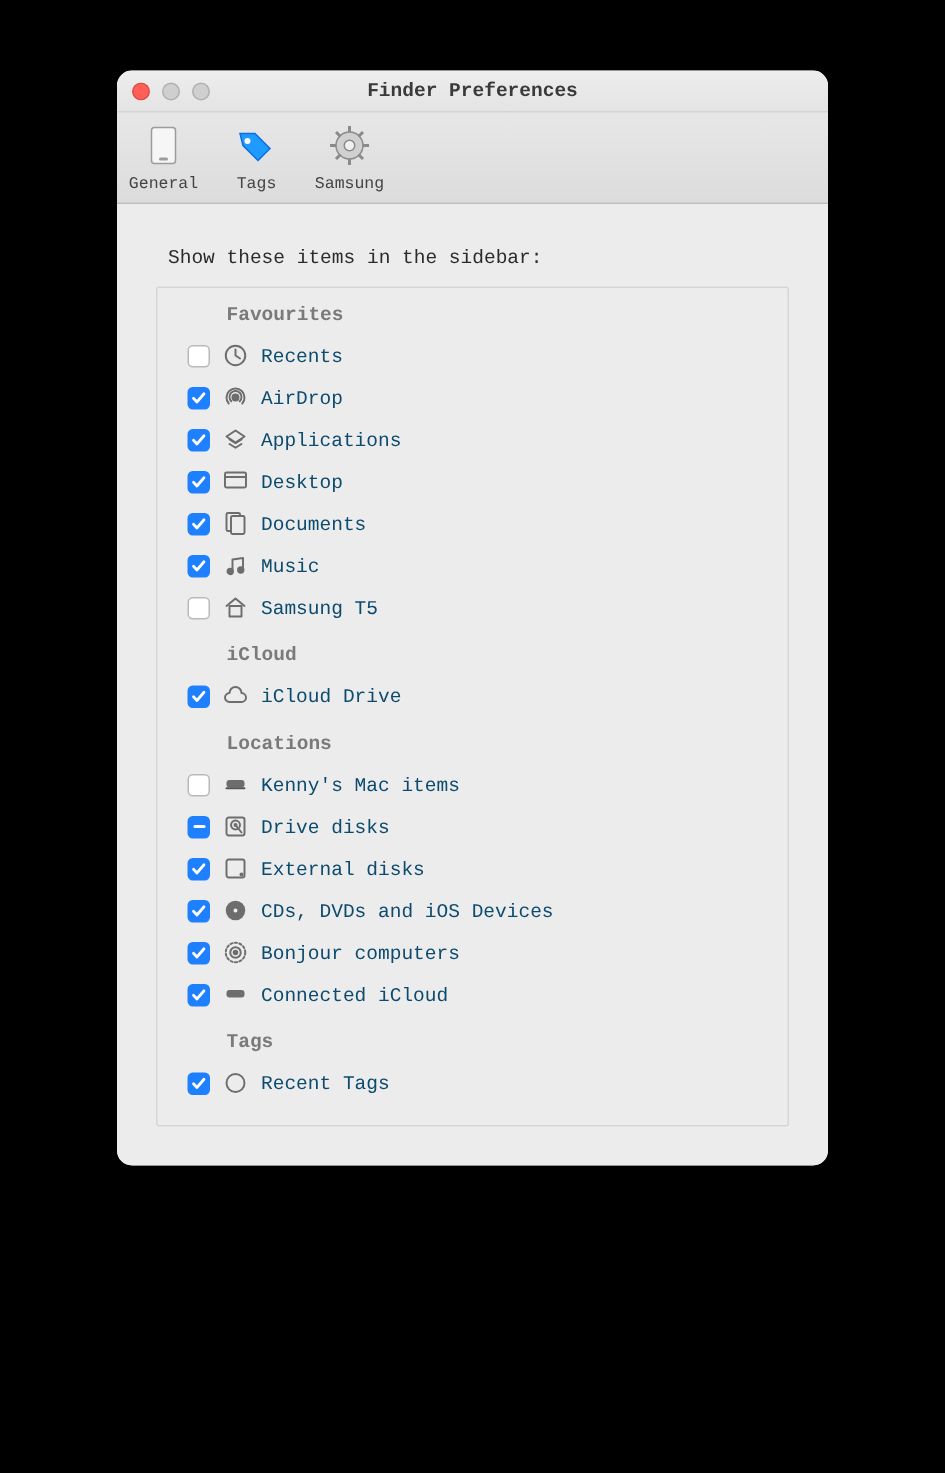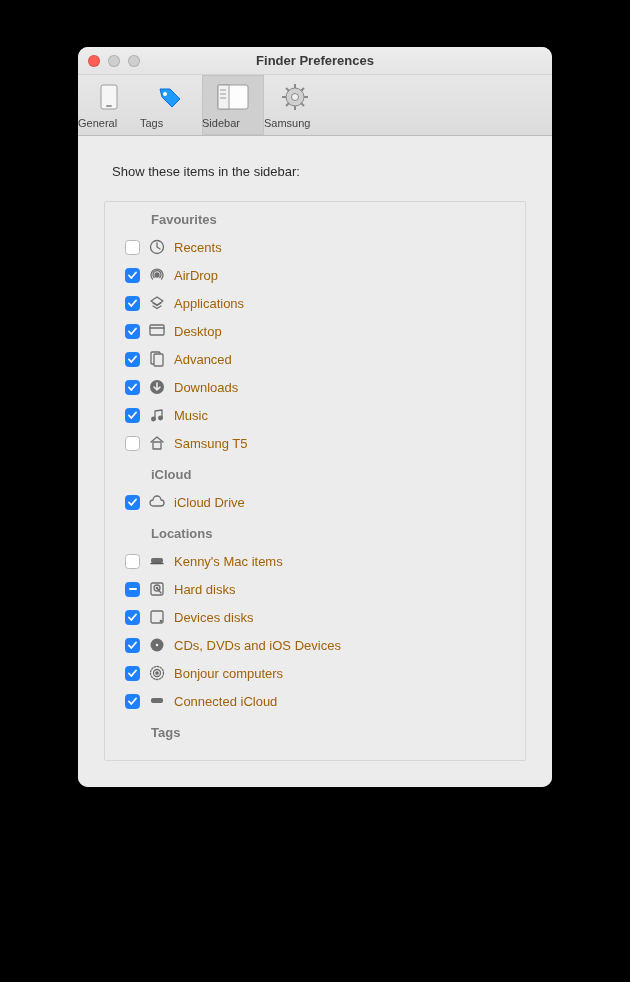--- a/index.html
+++ b/index.html
@@ -12,20 +12,21 @@
     position: relative;
   }
   .window {
     position: absolute;
     left: 78px; top: 47px;
     width: 474px;
     background: #ececec;
     border-radius: 10px;
     box-shadow: 0 20px 50px rgba(0,0,0,0.6), 0 0 0 1px rgba(0,0,0,0.25);
     overflow: hidden;
+    font-family: Liberation Mono, monospace;
   }
   .titlebar {
     position: relative;
     height: 28px;
     background: linear-gradient(#ededed,#e4e4e4);
     border-bottom: 1px solid #d4d4d4;
     text-align: center;
     line-height: 28px;
     font-size: 13px;
     font-weight: 600;
@@ -36,42 +37,42 @@
   .dot.red { background: #ff5f57; }
   .dot.grey { background: #cfcfcf; }
   .toolbar {
     display: flex;
     background: linear-gradient(#e7e7e7,#dcdcdc);
     border-bottom: 1px solid #bcbcbc;
     padding: 0;
   }
   .toolbar-item {
     width: 62px;
-    text-align: left;
+    text-align: center;
     padding: 6px 0 6px 0;
     font-size: 11px;
     color: #444;
   }
   .toolbar-item.selected {
     background: #cfcfcf;
     box-shadow: inset 0 0 0 1px rgba(0,0,0,0.05);
   }
   .toolbar-icon {
     width: 32px; height: 32px;
     margin: 0 auto 4px auto;
     display: flex; align-items:center; justify-content:center;
   }
   .content {
     padding: 20px 26px 26px 26px;
     background: #ececec;
   }
   .heading {
     font-size: 13px;
     color: #2b2b2b;
-    margin: 8px 0 22px 8px;
+    margin: 8px 0 12px 8px;
   }
   .panel {
     border: 1px solid #d6d6d6;
     background: #ececec;
     border-radius: 2px;
     padding: 8px 10px 14px 10px;
   }
   .section-hdr {
     font-size: 13px;
     font-weight: 600;
@@ -108,21 +109,21 @@
     width: 8px; height: 2.5px; background: #fff; border-radius: 1px;
   }
   .item-icon {
     width: 18px; height: 18px;
     display:flex; align-items:center; justify-content:center;
     color: #6d6d6d;
     flex-shrink:0;
   }
   .item-label {
     font-size: 13px;
-    color: #a16207;
+    color: #0c4a6e;
   }
 </style>
 </head>
 <body>
 
 <div class="window">
   <div class="titlebar">
     <div class="traffic">
       <div class="dot red"></div>
       <div class="dot grey"></div>
@@ -142,32 +143,20 @@
       <div>General</div>
     </div>
     <div class="toolbar-item">
       <div class="toolbar-icon">
         <svg width="30" height="28" viewBox="0 0 30 28">
             <path d="M4 6 L14 6 L24 16 L16 24 L6 14 Z" fill="#1f9aff" stroke="#0b6fe0"></path>
             <circle cx="9" cy="11" r="2" fill="#fff"></circle>
           </svg>
       </div>
       <div>Tags</div>
-    </div>
-    <div class="toolbar-item selected">
-      <div class="toolbar-icon">
-        <svg width="32" height="26" viewBox="0 0 32 26">
-            <rect x="1" y="1" width="30" height="24" rx="2" fill="#fdfdfd" stroke="#9a9a9a"></rect>
-            <rect x="1" y="1" width="11" height="24" fill="#f2f2f2" stroke="#9a9a9a"></rect>
-            <line x1="3" y1="6" x2="9" y2="6" stroke="#9a9a9a"></line>
-            <line x1="3" y1="10" x2="9" y2="10" stroke="#9a9a9a"></line>
-            <line x1="3" y1="14" x2="9" y2="14" stroke="#9a9a9a"></line>
-          </svg>
-      </div>
-      <div>Sidebar</div>
     </div>
     <div class="toolbar-item">
       <div class="toolbar-icon">
         <svg width="30" height="30" viewBox="0 0 30 30">
             <circle cx="15" cy="15" r="9" fill="#d0d0d0" stroke="#8a8a8a"></circle>
             <circle cx="15" cy="15" r="3.5" fill="#f0f0f0" stroke="#8a8a8a"></circle>
             <g stroke="#8a8a8a" stroke-width="2">
               <line x1="15" y1="2" x2="15" y2="6"></line>
               <line x1="15" y1="24" x2="15" y2="28"></line>
               <line x1="2" y1="15" x2="6" y2="15"></line>
@@ -248,35 +237,21 @@
               <svg width="11" height="11" viewBox="0 0 11 11">
                 <path d="M2 5.5 L4.3 8 L9 2.5" stroke="#fff" stroke-width="1.8" fill="none" stroke-linecap="round" stroke-linejoin="round"></path>
               </svg>
             </div>
             <div class="item-icon">
               <svg width="18" height="18" viewBox="0 0 18 18" fill="none" stroke="#6d6d6d" stroke-width="1.3" stroke-linecap="round" stroke-linejoin="round">
                 <rect x="3" y="2" width="9" height="12" rx="1"></rect>
                 <rect x="6" y="4" width="9" height="12" rx="1" fill="#ececec"></rect>
               </svg>
             </div>
-            <span class="item-label">Advanced</span>
-          </div>
-          <div class="row">
-            <div class="cb checked">
-              <svg width="11" height="11" viewBox="0 0 11 11">
-                <path d="M2 5.5 L4.3 8 L9 2.5" stroke="#fff" stroke-width="1.8" fill="none" stroke-linecap="round" stroke-linejoin="round"></path>
-              </svg>
-            </div>
-            <div class="item-icon">
-              <svg width="18" height="18" viewBox="0 0 18 18" fill="none" stroke="#6d6d6d" stroke-width="1.3" stroke-linecap="round" stroke-linejoin="round">
-                <circle cx="9" cy="9" r="7" fill="#6d6d6d" stroke="none"></circle>
-                <path d="M9 5 V12 M6 9 L9 12 L12 9" stroke="#ececec" stroke-width="1.6"></path>
-              </svg>
-            </div>
-            <span class="item-label">Downloads</span>
+            <span class="item-label">Documents</span>
           </div>
           <div class="row">
             <div class="cb checked">
               <svg width="11" height="11" viewBox="0 0 11 11">
                 <path d="M2 5.5 L4.3 8 L9 2.5" stroke="#fff" stroke-width="1.8" fill="none" stroke-linecap="round" stroke-linejoin="round"></path>
               </svg>
             </div>
             <div class="item-icon">
               <svg width="18" height="18" viewBox="0 0 18 18" fill="none" stroke="#6d6d6d" stroke-width="1.3" stroke-linecap="round" stroke-linejoin="round">
                 <path d="M7 13 V5 L14 4 V12"></path>
@@ -326,35 +301,35 @@
               <div class="dash"></div>
             </div>
             <div class="item-icon">
               <svg width="18" height="18" viewBox="0 0 18 18" fill="none" stroke="#6d6d6d" stroke-width="1.3" stroke-linecap="round" stroke-linejoin="round">
                 <rect x="3" y="3" width="12" height="12" rx="1.5"></rect>
                 <circle cx="9" cy="8" r="3"></circle>
                 <circle cx="9" cy="8" r="0.7" fill="#6d6d6d"></circle>
                 <line x1="9" y1="8" x2="13" y2="13"></line>
               </svg>
             </div>
-            <span class="item-label">Hard disks</span>
+            <span class="item-label">Drive disks</span>
           </div>
           <div class="row">
             <div class="cb checked">
               <svg width="11" height="11" viewBox="0 0 11 11">
                 <path d="M2 5.5 L4.3 8 L9 2.5" stroke="#fff" stroke-width="1.8" fill="none" stroke-linecap="round" stroke-linejoin="round"></path>
               </svg>
             </div>
             <div class="item-icon">
               <svg width="18" height="18" viewBox="0 0 18 18" fill="none" stroke="#6d6d6d" stroke-width="1.3" stroke-linecap="round" stroke-linejoin="round">
                 <rect x="3" y="3" width="12" height="12" rx="1.5"></rect>
                 <circle cx="13" cy="13" r="0.7" fill="#6d6d6d"></circle>
               </svg>
             </div>
-            <span class="item-label">Devices disks</span>
+            <span class="item-label">External disks</span>
           </div>
           <div class="row">
             <div class="cb checked">
               <svg width="11" height="11" viewBox="0 0 11 11">
                 <path d="M2 5.5 L4.3 8 L9 2.5" stroke="#fff" stroke-width="1.8" fill="none" stroke-linecap="round" stroke-linejoin="round"></path>
               </svg>
             </div>
             <div class="item-icon">
               <svg width="18" height="18" viewBox="0 0 18 18" fill="none" stroke="#6d6d6d" stroke-width="1.3" stroke-linecap="round" stroke-linejoin="round">
                 <circle cx="9" cy="9" r="6.5" fill="#6d6d6d" stroke="none"></circle>
@@ -386,16 +361,29 @@
             </div>
             <div class="item-icon">
               <svg width="18" height="18" viewBox="0 0 18 18" fill="none" stroke="#6d6d6d" stroke-width="1.3" stroke-linecap="round" stroke-linejoin="round">
                 <rect x="3" y="6" width="12" height="5" rx="2" fill="#6d6d6d" stroke="none"></rect>
                 <circle cx="13" cy="8.5" r="0.8" fill="#ececec"></circle>
               </svg>
             </div>
             <span class="item-label">Connected iCloud</span>
           </div>
           <div class="section-hdr">Tags</div>
+          <div class="row">
+            <div class="cb checked">
+              <svg width="11" height="11" viewBox="0 0 11 11">
+                <path d="M2 5.5 L4.3 8 L9 2.5" stroke="#fff" stroke-width="1.8" fill="none" stroke-linecap="round" stroke-linejoin="round"></path>
+              </svg>
+            </div>
+            <div class="item-icon">
+              <svg width="18" height="18" viewBox="0 0 18 18" fill="none" stroke="#6d6d6d" stroke-width="1.3" stroke-linecap="round" stroke-linejoin="round">
+                <circle cx="9" cy="9" r="6"></circle>
+              </svg>
+            </div>
+            <span class="item-label">Recent Tags</span>
+          </div>
         </div>
     </div>
   </div>
 </div>
 
 </body></html>

